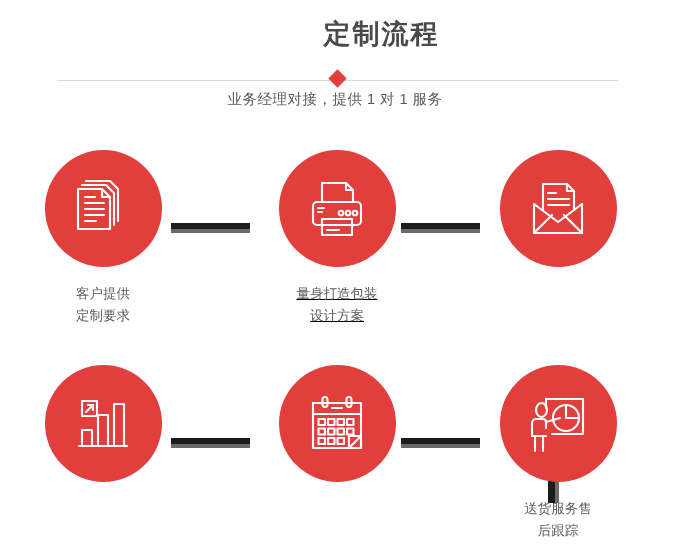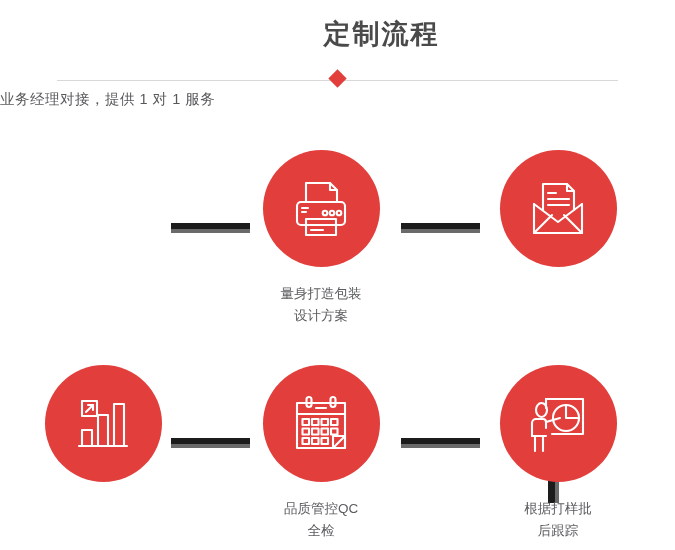--- a/index.html
+++ b/index.html
@@ -59,20 +59,21 @@
     height: 13px;
     margin-left: -6.5px;
     background: #e23e3c;
     transform: rotate(45deg);
   }
   .subtitle {
     position: absolute;
     left: 0;
     top: 90px;
     width: 670px;
+    text-align: center;
     font-size: 14.5px;
     color: #57585a;
     letter-spacing: 0.5px;
   }
 
   
   .flow {
     position: absolute;
     left: 0;
     top: 140px;
@@ -89,21 +90,21 @@
   .row-1 { top: 225px; }
 
   .step {
     position: absolute;
     top: 0;
     width: 190px;
     height: 200px;
     text-align: center;
   }
   .step-0 { left: 8px; }
-  .step-1 { left: 226px; }
+  .step-1 { left: 242px; text-decoration: underline; }
   .step-2 { left: 463px; }
 
   .circle {
     position: relative;
     margin: 0 auto;
     width: 117px;
     height: 117px;
     border-radius: 50%;
     background: #e23e3c;
   }
@@ -179,20 +180,39 @@
     <div class="divider-diamond"></div>
   </div>
 
   <div class="subtitle">业务经理对接，提供 1 对 1 服务</div>
 </div>
 
 <div class="flow">
 
   <div class="row row-0">
 
+    <div class="step step-0">
+      <div class="circle">
+        <svg viewBox="0 0 64 64">
+          <g fill="none" stroke="#ffffff" stroke-width="2.1" stroke-linejoin="round" stroke-linecap="round">
+            <path d="M7 12 H31 L39 20 V52 H7 Z"></path>
+            <path d="M11 8 H35 L43 16 V48"></path>
+            <path d="M15 4 H39 L47 12 V44"></path>
+            <path d="M39 20 H31 V12"></path>
+            <path d="M14 20 H24"></path>
+            <path d="M14 26 H33"></path>
+            <path d="M14 32 H33"></path>
+            <path d="M14 38 H33"></path>
+            <path d="M14 44 H25"></path>
+          </g>
+        </svg>
+      </div>
+      <div class="step-label">客户提供
+定制要求</div>
+    </div>
 
     <div class="conn-h conn-h-a">
       <div class="bar-dark"></div>
       <div class="bar-grey"></div>
     </div>
 
     <div class="step step-1">
       <div class="circle">
         <svg viewBox="0 0 64 64">
           <g fill="none" stroke="#ffffff" stroke-width="2.1" stroke-linejoin="round" stroke-linecap="round">
@@ -284,22 +304,20 @@
             <rect x="32.5" y="36.5" width="6.5" height="6"></rect>
             <rect x="42" y="36.5" width="6.5" height="6"></rect>
             <rect x="13.5" y="46" width="6.5" height="6"></rect>
             <rect x="23" y="46" width="6.5" height="6"></rect>
             <rect x="32.5" y="46" width="6.5" height="6"></rect>
             <path d="M56 44 L44 56"></path>
             <path d="M44 44 H56 V56 H44 Z"></path>
           </g>
         </svg>
       </div>
-      <div class="step-label">品质管控QC
-全检</div>
     </div>
 
     <div class="conn-h conn-h-b">
       <div class="bar-dark"></div>
       <div class="bar-grey"></div>
     </div>
 
     <div class="step step-2">
       <div class="circle">
         <svg viewBox="0 0 64 64">
@@ -311,17 +329,17 @@
             <ellipse cx="15.5" cy="18" rx="5.5" ry="7"></ellipse>
             <path d="M10 27 H17 a3 3 0 0 1 3 3 V36"></path>
             <path d="M10 27 a4 4 0 0 0 -4 4 V44"></path>
             <path d="M20 30 L34 26"></path>
             <path d="M6 44 H20"></path>
             <path d="M9 44 V59"></path>
             <path d="M17 44 V59"></path>
           </g>
         </svg>
       </div>
-      <div class="step-label">根据打样批
+      <div class="step-label">送货服务售
 后跟踪</div>
     </div>
   </div>
 </div>
 
 </body></html>

